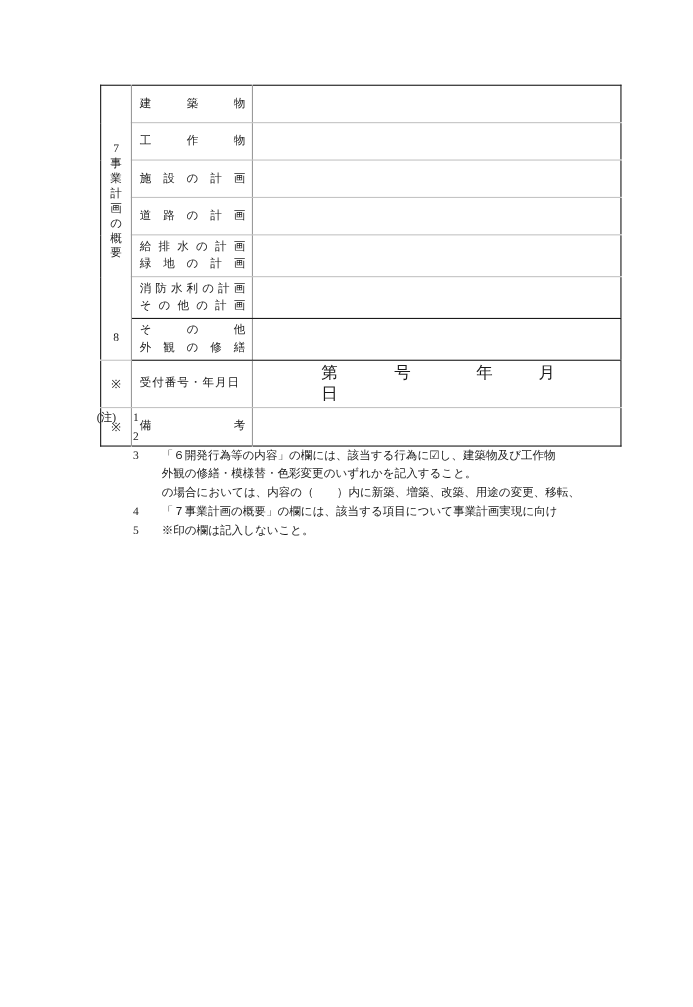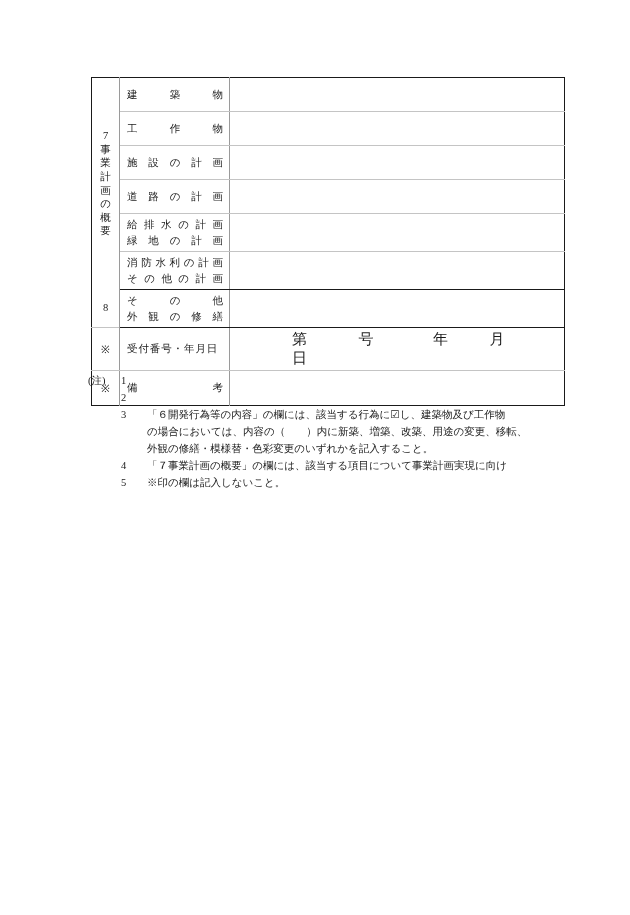--- a/index.html
+++ b/index.html
@@ -301,22 +301,22 @@
     <div class="note-row">
       <div class="note-lead"></div>
       <div class="note-num">2</div>
     </div>
 
     <div class="note-row">
       <div class="note-lead"></div>
       <div class="note-num">3</div>
       <div class="note-body">
         <p>「６開発行為等の内容」の欄には、該当する行為に☑し、建築物及び工作物</p>
+        <p>外観の修繕・模様替・色彩変更のいずれかを記入すること。</p>
         <p>の場合においては、内容の（　　）内に新築、増築、改築、用途の変更、移転、</p>
-        <p>外観の修繕・模様替・色彩変更のいずれかを記入すること。</p>
       </div>
     </div>
 
     <div class="note-row">
       <div class="note-lead"></div>
       <div class="note-num">4</div>
       <div class="note-body">
         <p>「７事業計画の概要」の欄には、該当する項目について事業計画実現に向け</p>
       </div>
     </div>

